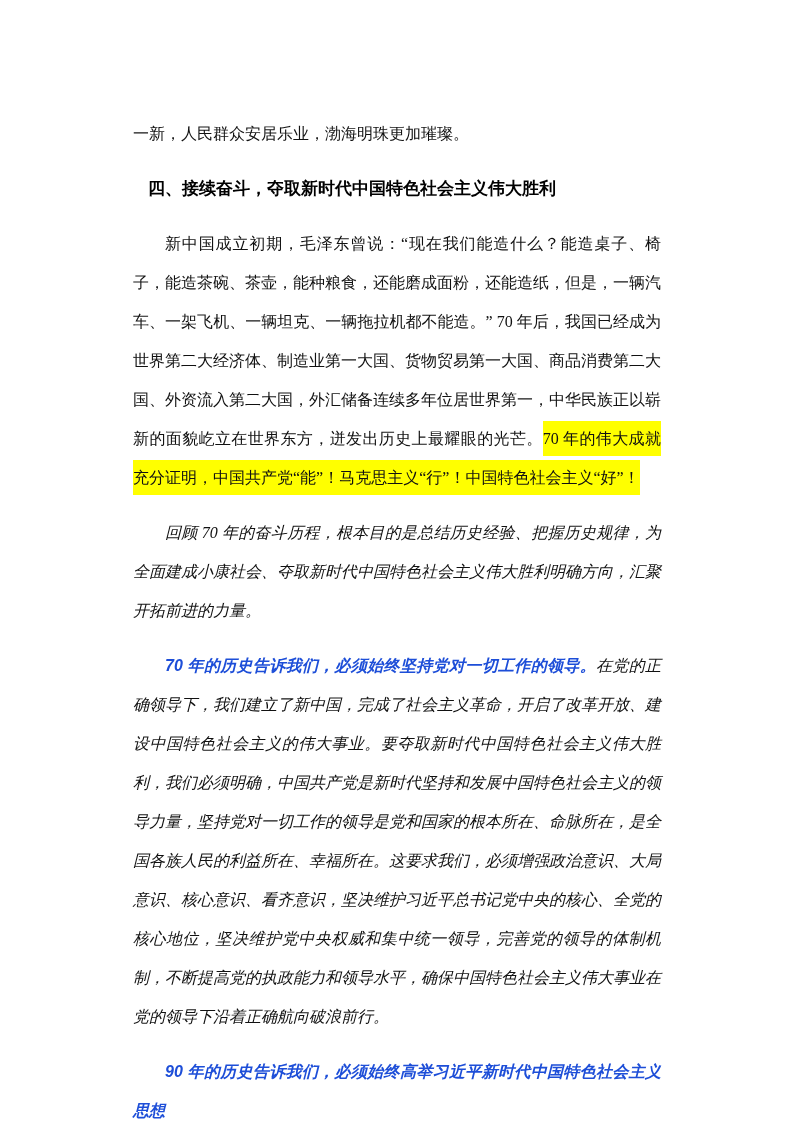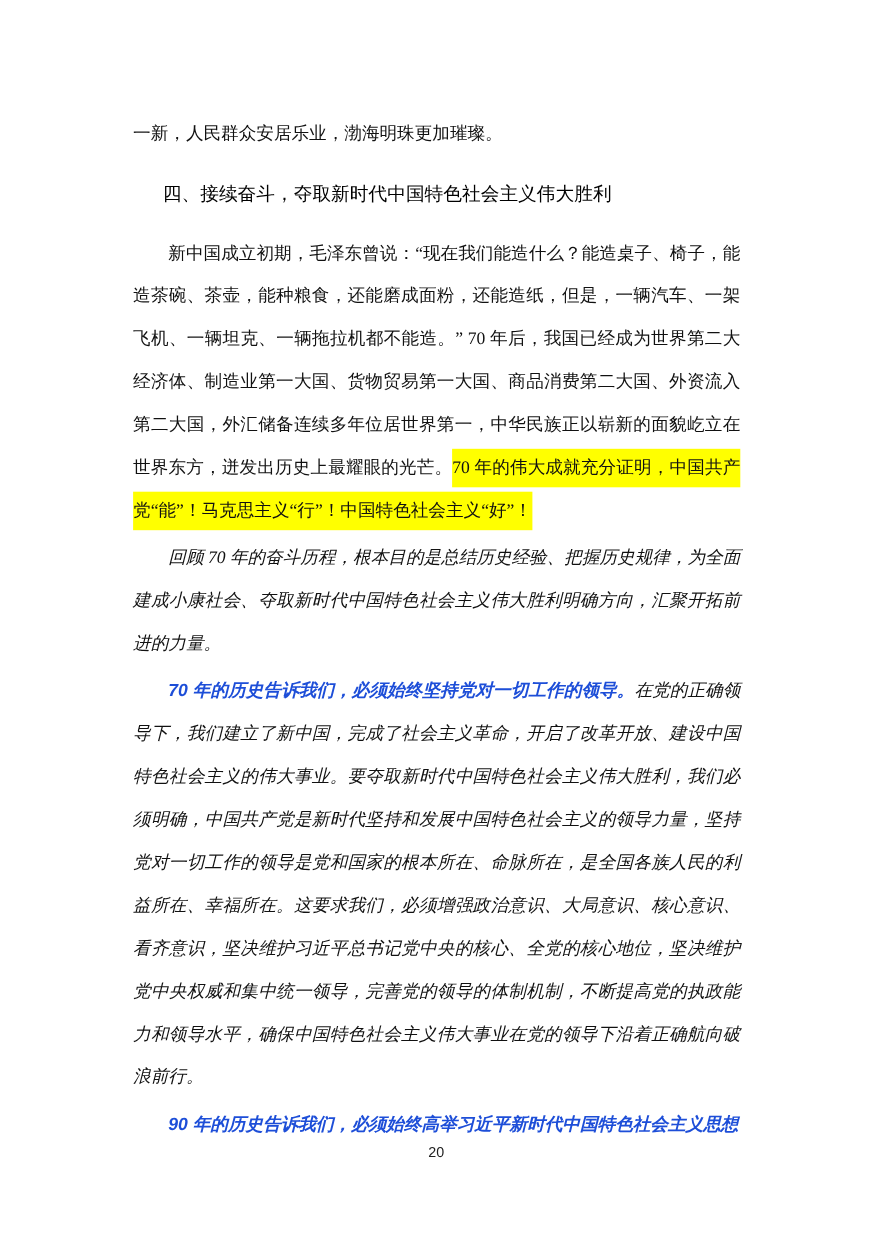--- a/index.html
+++ b/index.html
@@ -16,39 +16,39 @@
     font-family: "Liberation Serif", "DejaVu Serif", serif;
     color: #111111;
   }
   .content {
     position: absolute;
     left: 117px;
     top: 98px;
     width: 560px;
   }
   .para {
-    margin: 4px;
+    margin: 16px;
     font-size: 16px;
     line-height: 39px;
     text-align: justify;
     text-justify: inter-ideograph;
     color: #111111;
   }
   .para + .para {
     margin-top: 4px;
     font-style: italic;
   }
   .indent {
     text-indent: 32px;
   }
   .section-heading {
     margin: 16px 0 15px 0;
     font-size: 17px;
     line-height: 39px;
-    font-weight: normal;
+    font-weight: bold;
     font-family: "Liberation Sans", "DejaVu Sans", sans-serif;
     text-indent: 31px;
     color: #000000;
     text-align: left;
   }
   .bold-lead {
     font-weight: bold;
     font-family: "Liberation Sans", "DejaVu Sans", sans-serif;
     color: #1d4ed8;
   }
@@ -84,14 +84,13 @@
     <p class="para indent"><span>新中国成立初期，毛泽东曾说：“现在我们能造什么？能造桌子、椅子，能造茶碗、茶壶，能种粮食，还能磨成面粉，还能造纸，但是，一辆汽车、一架飞机、一辆坦克、一辆拖拉机都不能造。” 70 年后，我国已经成为世界第二大经济体、制造业第一大国、货物贸易第一大国、商品消费第二大国、外资流入第二大国，外汇储备连续多年位居世界第一，中华民族正以崭新的面貌屹立在世界东方，迸发出历史上最耀眼的光芒。</span><mark class="hl">70 年的伟大成就充分证明，中国共产党“能”！马克思主义“行”！中国特色社会主义“好”！</mark></p>
 
     <p class="para indent">回顾 70 年的奋斗历程，根本目的是总结历史经验、把握历史规律，为全面建成小康社会、夺取新时代中国特色社会主义伟大胜利明确方向，汇聚开拓前进的力量。</p>
 
     <p class="para indent"><strong class="bold-lead">70 年的历史告诉我们，必须始终坚持党对一切工作的领导。</strong><span>在党的正确领导下，我们建立了新中国，完成了社会主义革命，开启了改革开放、建设中国特色社会主义的伟大事业。要夺取新时代中国特色社会主义伟大胜利，我们必须明确，中国共产党是新时代坚持和发展中国特色社会主义的领导力量，坚持党对一切工作的领导是党和国家的根本所在、命脉所在，是全国各族人民的利益所在、幸福所在。这要求我们，必须增强政治意识、大局意识、核心意识、看齐意识，坚决维护习近平总书记党中央的核心、全党的核心地位，坚决维护党中央权威和集中统一领导，完善党的领导的体制机制，不断提高党的执政能力和领导水平，确保中国特色社会主义伟大事业在党的领导下沿着正确航向破浪前行。</span></p>
 
     <p class="para indent"><strong class="bold-lead">90 年的历史告诉我们，必须始终高举习近平新时代中国特色社会主义思想</strong></p>
 
   </div>
 
-  <div class="page-number">20</div>
 </div>
 
 </body></html>

